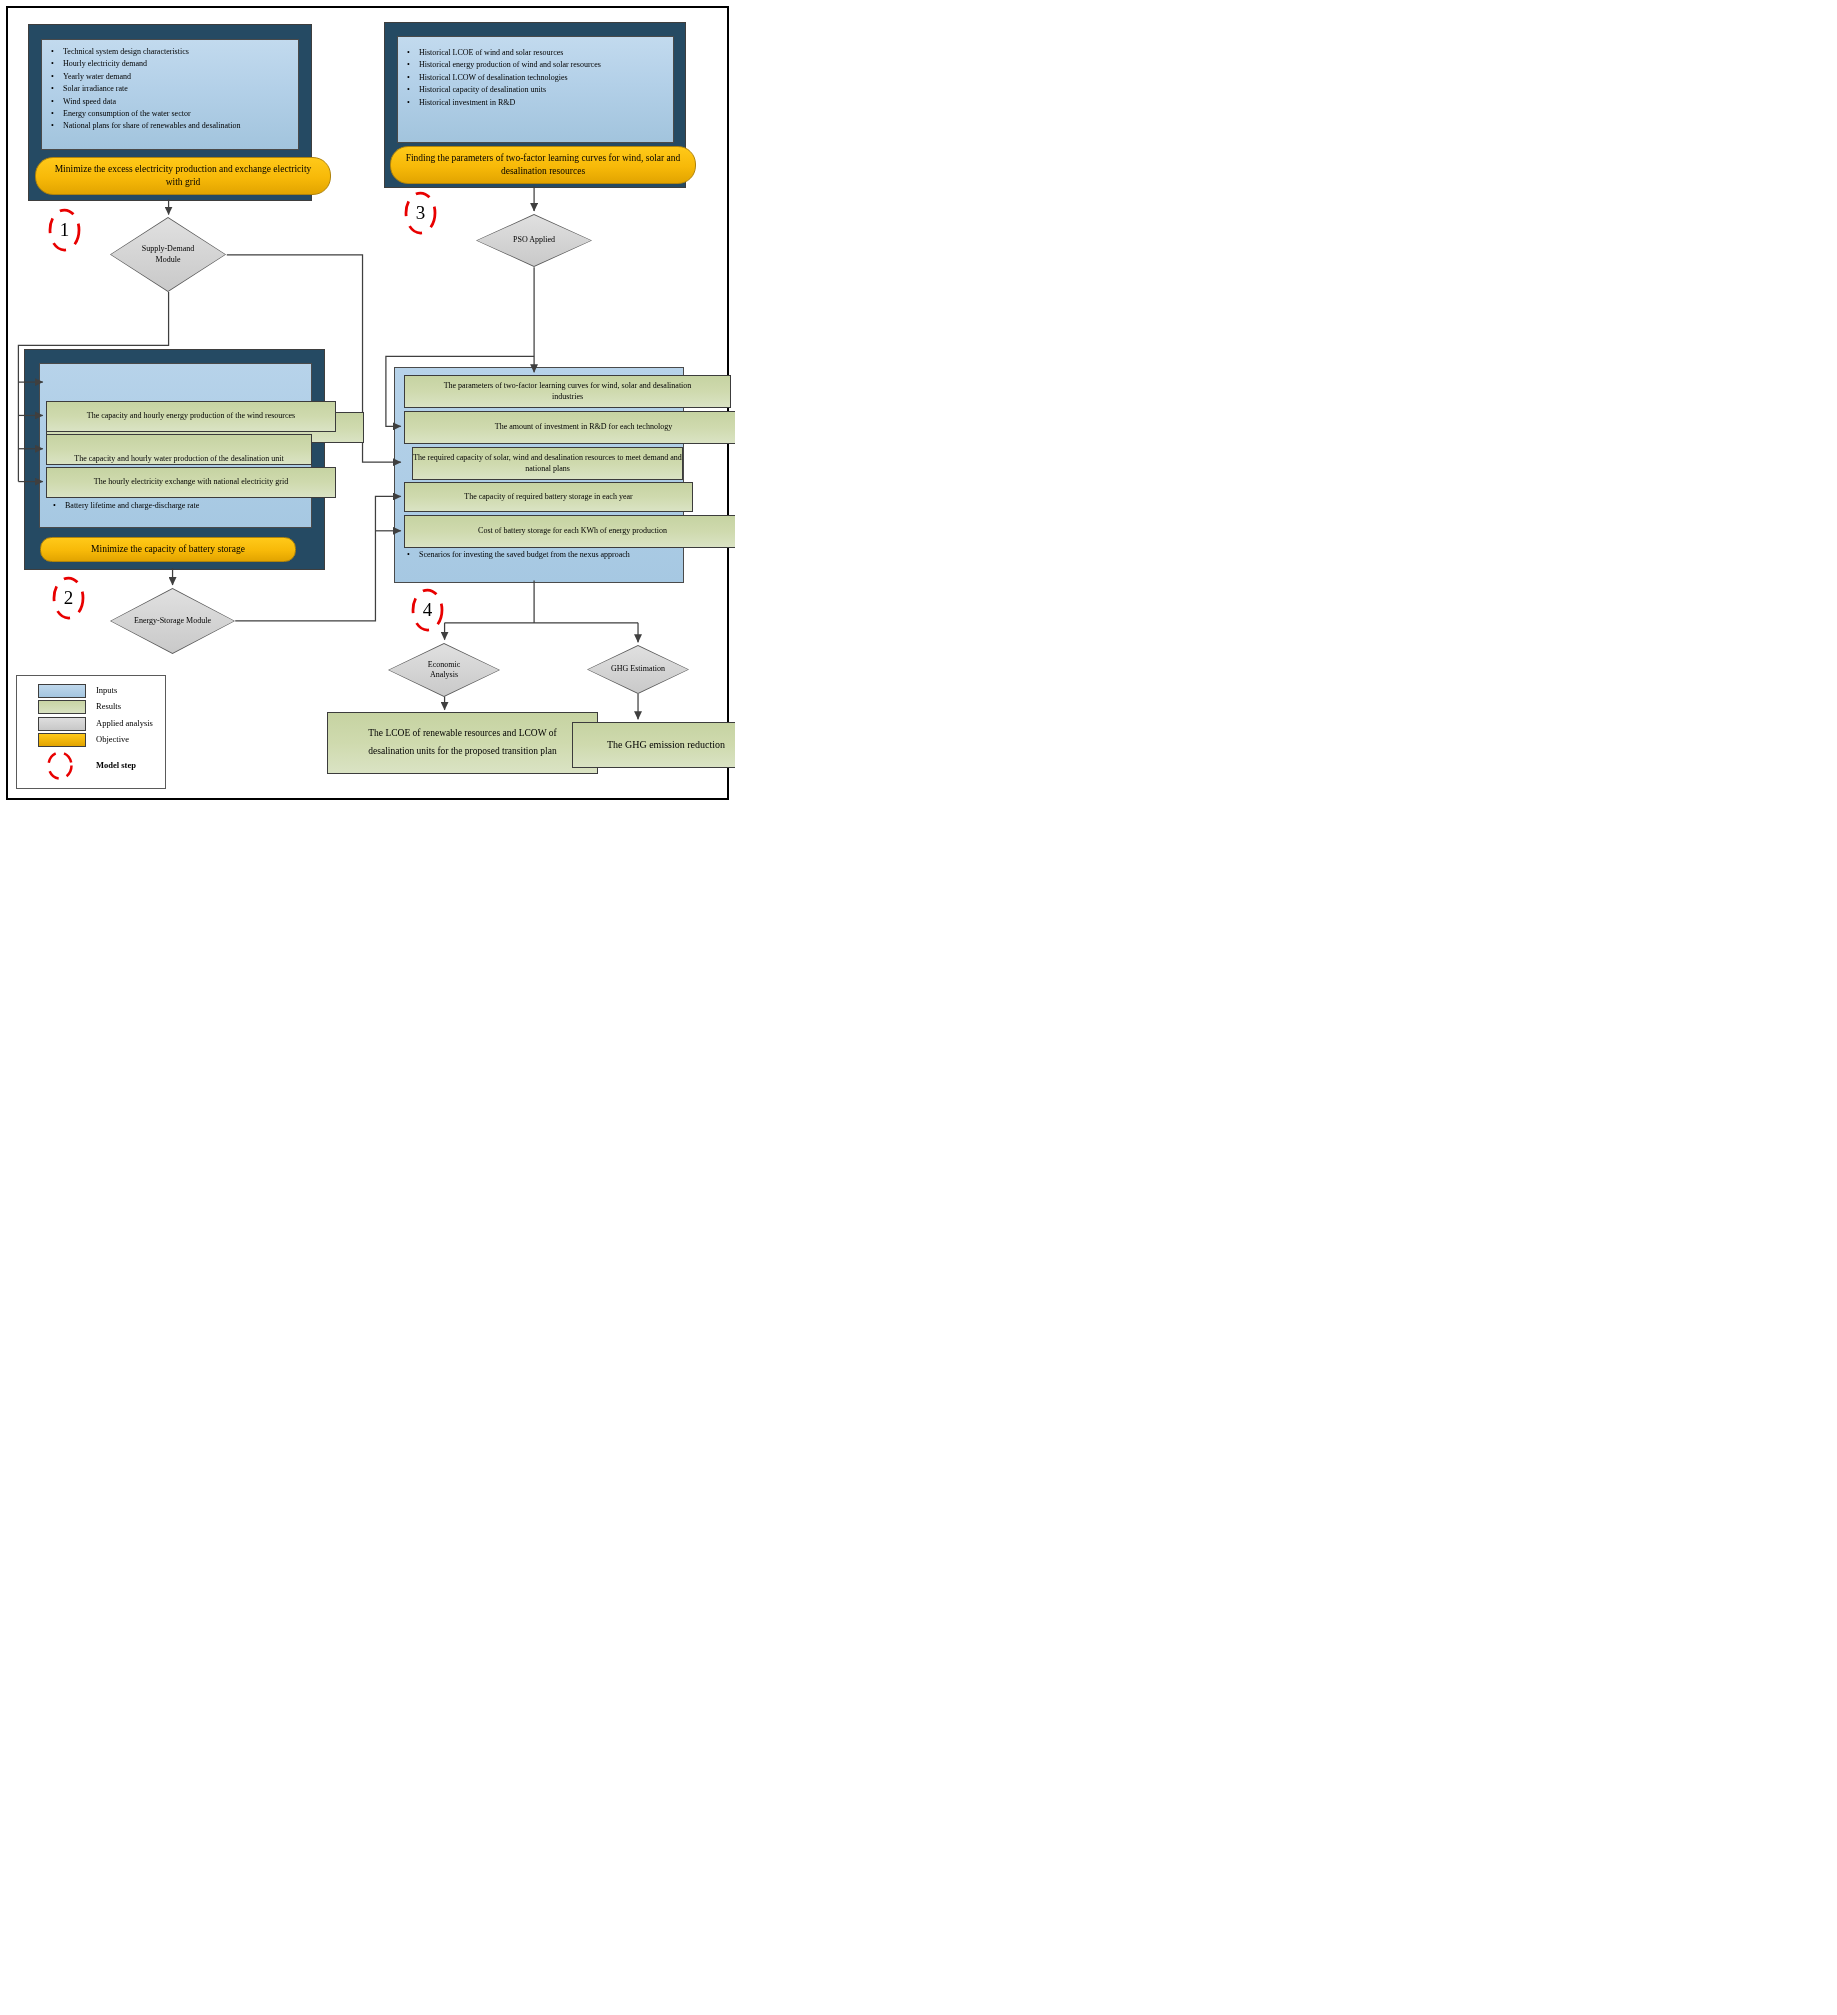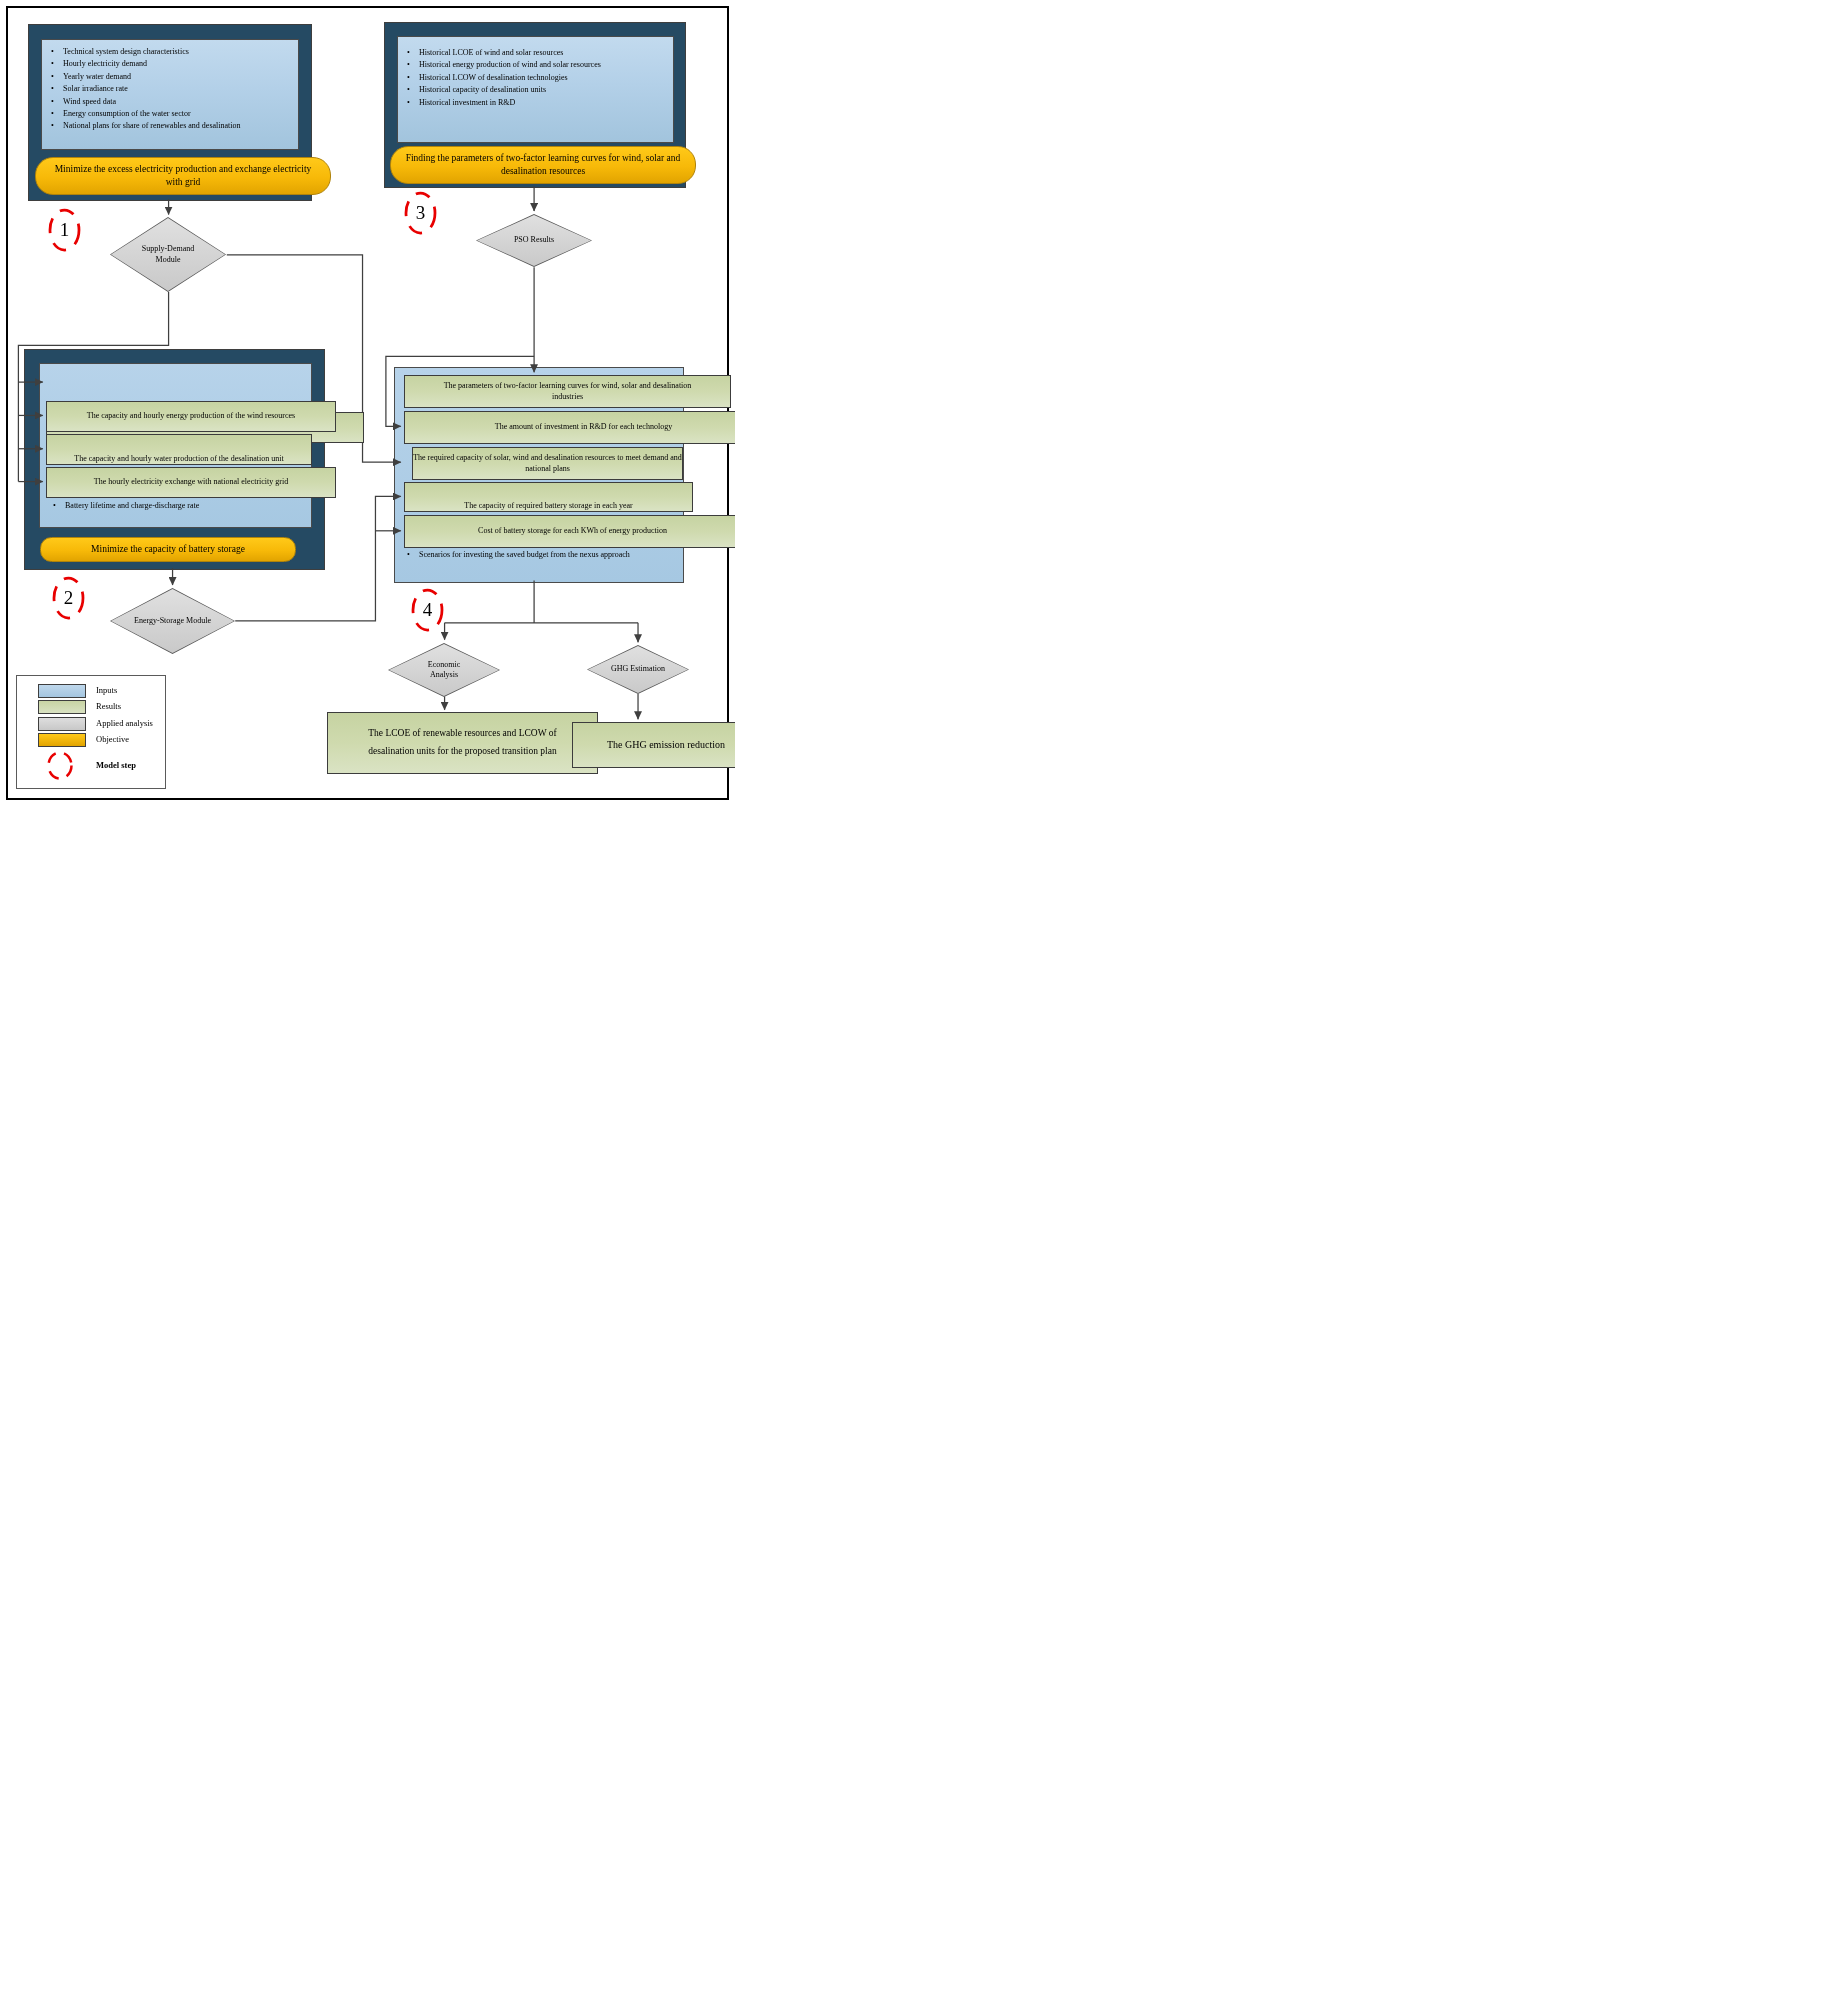--- a/index.html
+++ b/index.html
@@ -162,21 +162,21 @@
   <div class="abs stepc" style="left:404px;top:191px;width:33px;height:44px;">
     <svg width="33" height="44" viewBox="0 0 66 88">
       <ellipse cx="33" cy="44" rx="29" ry="40" fill="none" stroke="#e80000" stroke-width="5.5" stroke-dasharray="30 21"></ellipse>
     </svg>
     <div class="num">3</div>
   </div>
   <div class="abs diamond" style="left:476px;top:214px;width:116px;height:53px;">
     <div class="db"></div>
     <div class="df"></div>
     <div class="dl">
-        <span style="width:90px;">PSO Results</span>
+        <span style="width:90px;">PSO Applied</span>
       </div>
   </div>
 
   <div class="abs panel" style="left:24px;top:349px;width:299px;height:219px;"></div>
   <div class="abs plainblue" style="left:39px;top:363px;width:271px;height:163px;"></div>
   <div class="abs greenbox" style="left:46px;top:368px;width:252px;height:29px;padding:0 32px;margin-top:44px;">
     <span>The capacity and hourly energy production of the solar resources</span>
     </div>
   <div class="abs greenbox" style="left:46px;top:401px;width:252px;height:29px;padding:0 18px;">
     <span>The capacity and hourly energy production of the wind resources</span>
@@ -213,21 +213,21 @@
   <div class="abs plainblue" style="left:394px;top:367px;width:288px;height:214px;"></div>
   <div class="abs greenbox" style="left:404px;top:375px;width:269px;height:31px;padding:0 28px;">
     <span>The parameters of two-factor learning curves for wind, solar and desalination industries</span>
     </div>
   <div class="abs greenbox" style="left:404px;top:411px;width:269px;height:31px;padding:0 44px;">
     <span>The amount of investment in R&amp;D for each technology</span>
     </div>
   <div class="abs greenbox" style="left:412px;top:447px;width:269px;height:31px;padding:0 0;justify-content:center;">
     <span>The required capacity of solar, wind and desalination resources to meet demand and national plans</span>
     </div>
-  <div class="abs greenbox" style="left:404px;top:482px;width:269px;height:28px;padding:0 9px;align-items:flex-end;">
+  <div class="abs greenbox" style="left:404px;top:482px;width:269px;height:28px;padding:0 9px;">
     <span>The capacity of required battery storage in each year</span>
     </div>
   <div class="abs greenbox" style="left:404px;top:515px;width:269px;height:31px;padding:0 33px;">
     <span>Cost of battery storage for each KWh of energy production</span>
     </div>
   <div class="abs list" style="left:398px;top:549px;width:277px;">
     <div class="li">
         <span class="dot" style="width:20px">•</span>
         <span class="txt" style="padding-right:15px">Scenarios for investing the saved budget from the nexus approach</span>
       </div>

